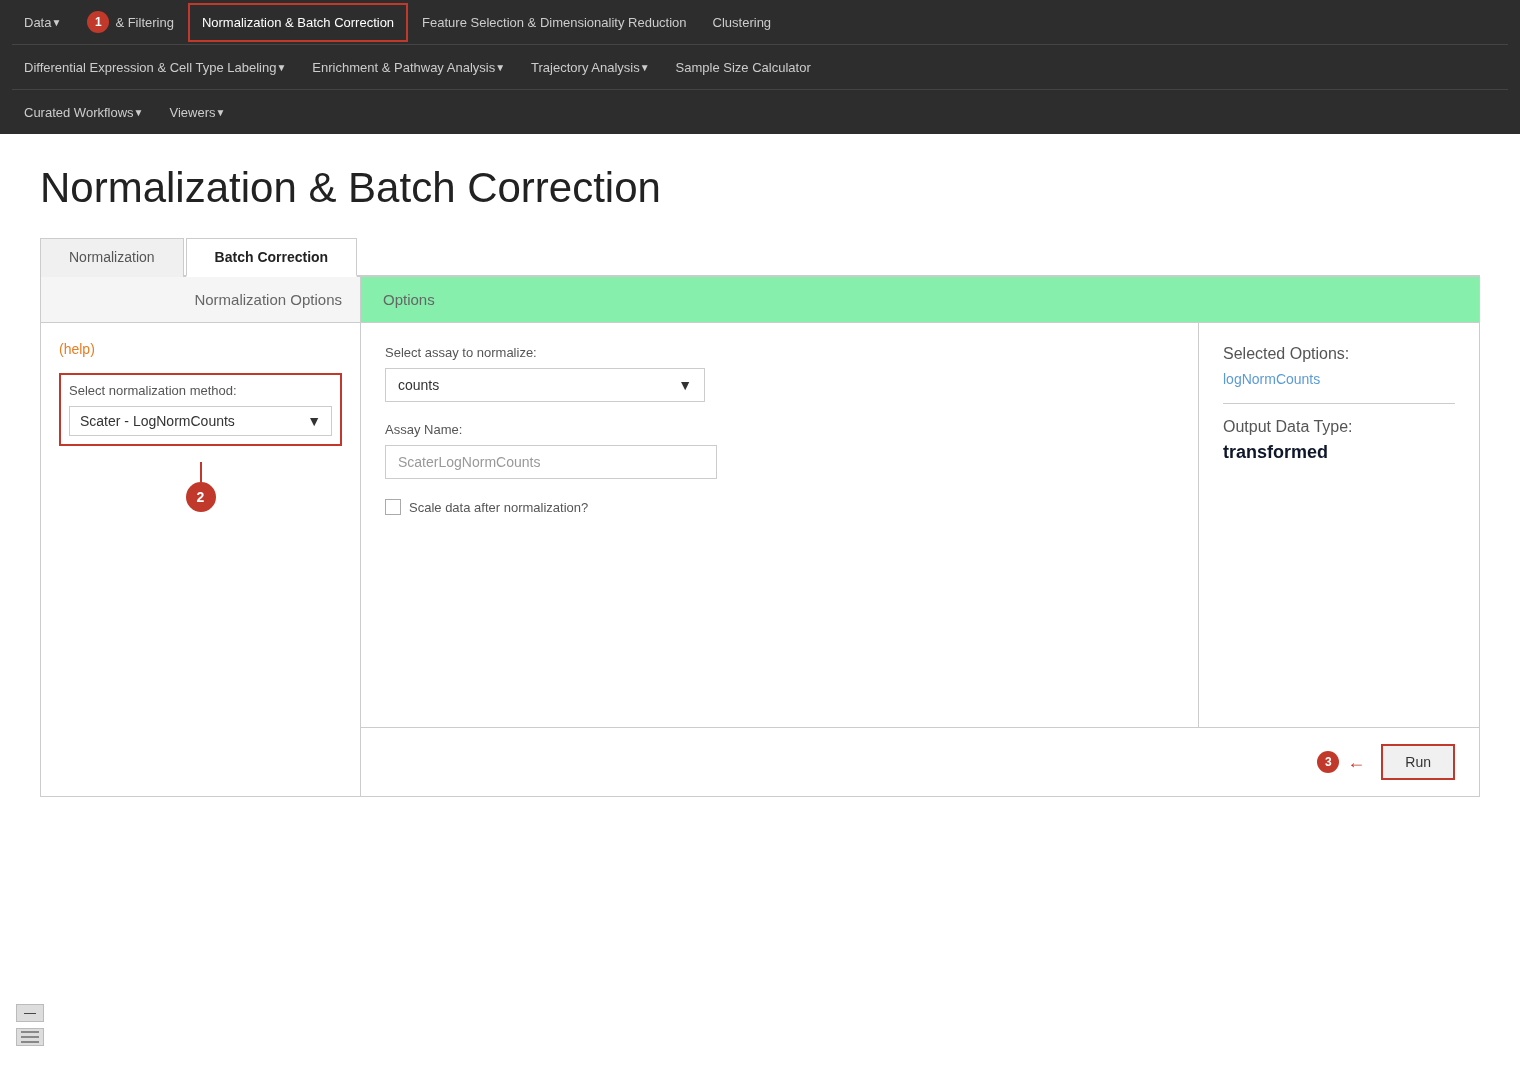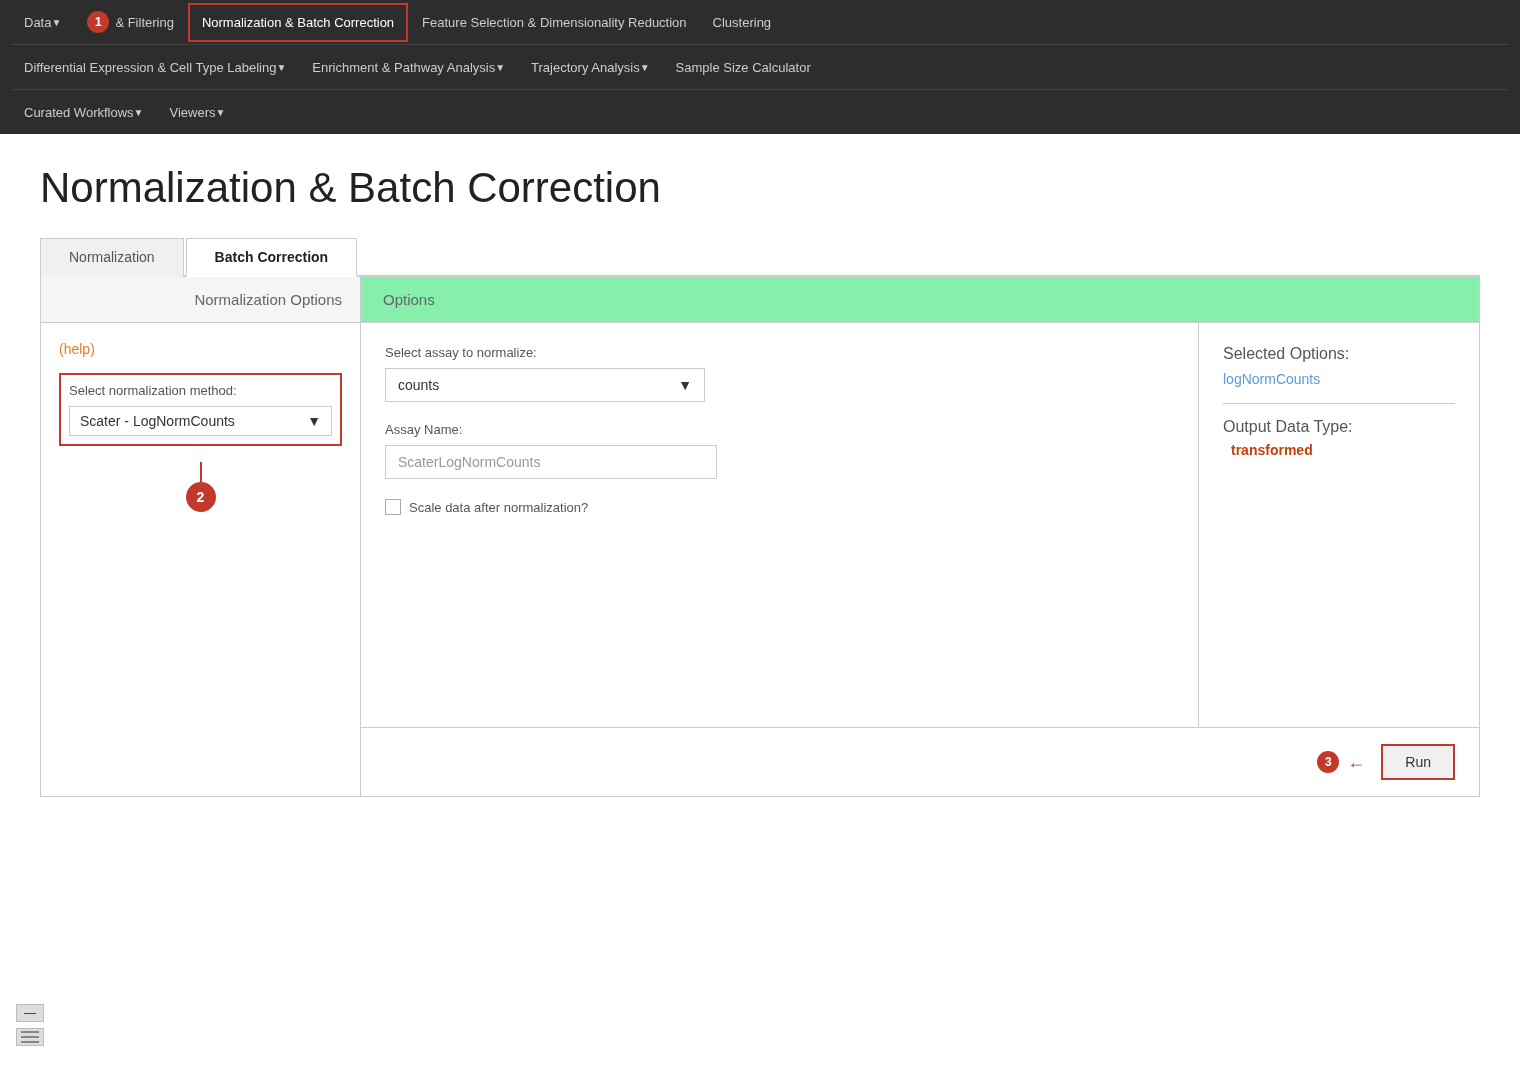--- a/index.html
+++ b/index.html
@@ -264,24 +264,23 @@
       border: none;
       border-top: 1px solid #ccc;
       margin-bottom: 14px;
     }
     .output-type-title {
       font-size: 16px;
       color: #555;
       margin-bottom: 6px;
     }
     .output-type-value {
-      font-size: 14px;
+      font-size: 18px;
       font-weight: bold;
-      color: #c2410c;
-      margin-left: 8px;
+      color: #0f172a;
     }
 
     
     .run-row {
       display: flex;
       justify-content: flex-end;
       align-items: center;
       padding: 16px 24px;
       border-top: 1px solid #ccc;
       gap: 16px;

